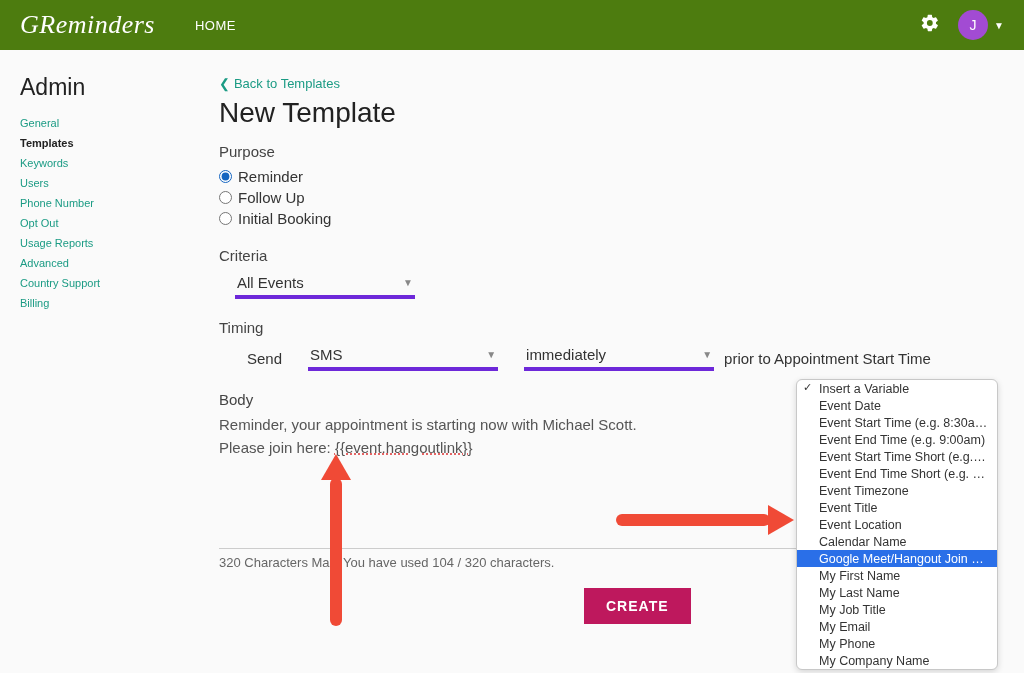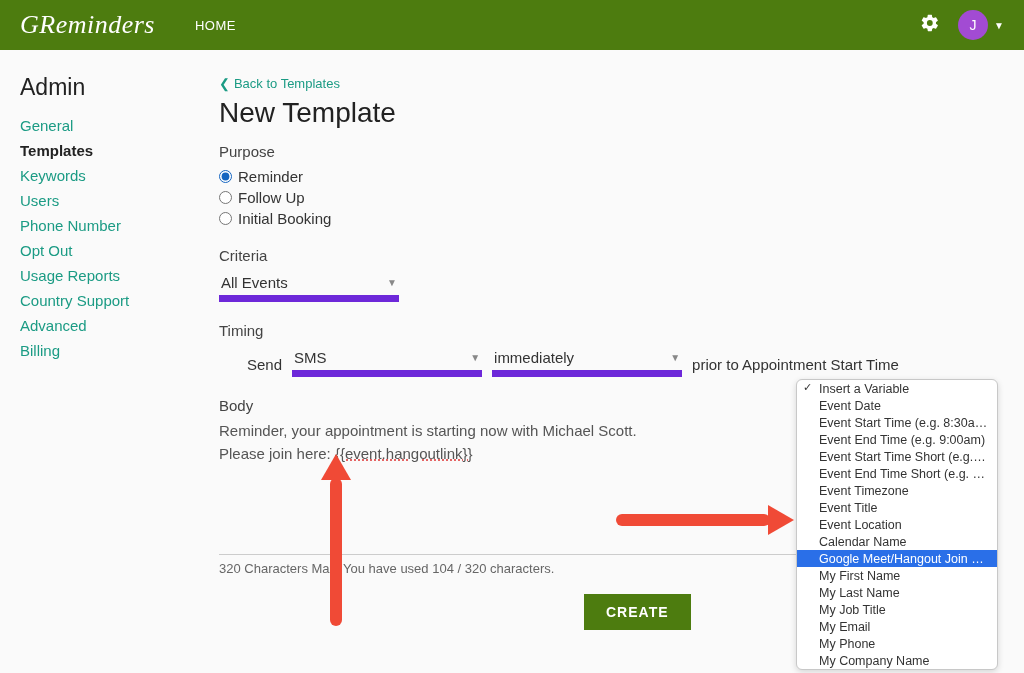--- a/index.html
+++ b/index.html
@@ -11,49 +11,49 @@
 .home-link { color: #fff; font-size: 13px; font-weight: 500; letter-spacing: 0.5px; }
 .header-right { display: flex; align-items: center; gap: 18px; }
 .gear { color: #fff; }
 .avatar-wrap { display: flex; align-items: center; gap: 6px; }
 .avatar { width: 30px; height: 30px; border-radius: 50%; background: #a24bd3; color: #fff; display: flex; align-items: center; justify-content: center; font-size: 14px; font-weight: 500; }
 .caret { color: #fff; font-size: 10px; }
 
 .layout { display: flex; padding: 24px 0 0 20px; gap: 39px; }
 .sidebar { width: 160px; flex-shrink: 0; }
 .sidebar h2 { font-size: 23px; font-weight: 500; color: #222; margin-bottom: 12px; }
-.nav-item { display: block; font-size: 15px; color: #1b9b84; padding: 4px 0; cursor: pointer; }
+.nav-item { display: block; font-size: 11px; color: #1b9b84; padding: 4px 0; cursor: pointer; }
 .nav-item.active { color: #222; font-weight: 700; }
 
 .main { flex: 1; padding-right: 40px; }
 .back-link { color: #1b9b84; font-size: 13px; display: inline-flex; align-items: center; gap: 4px; margin-bottom: 6px; }
 .page-title { font-size: 28px; font-weight: 500; color: #222; margin-bottom: 14px; }
 
 .field-label { font-size: 15px; color: #444; margin-bottom: 6px; }
 .purpose-group { margin-bottom: 18px; }
 .radio-row { display: flex; align-items: center; gap: 6px; font-size: 15px; color: #333; padding: 2px 0; }
 .radio-row input { accent-color: #1565c0; }
 
 .criteria-group { margin-bottom: 20px; }
-.select-underline { display: inline-flex; align-items: center; justify-content: space-between; border-bottom: 7px solid #6d28d9; min-width: 180px; padding: 4px 2px; font-size: 15px; color: #333; cursor: pointer; }
+.select-underline { display: inline-flex; align-items: center; justify-content: space-between; border-bottom: 4px solid #6d28d9; min-width: 180px; padding: 4px 2px; font-size: 15px; color: #333; cursor: pointer; margin-left: 16px; }
 .select-underline .tri { color: #888; font-size: 10px; }
 .select-underline.wide { min-width: 190px; }
 
 .timing-group { margin-bottom: 20px; }
 .timing-row { display: flex; align-items: flex-end; gap: 10px; font-size: 15px; color: #333; }
 .timing-row .txt { padding-bottom: 4px; }
 
 .body-group { margin-top: 20px; }
 .body-text { font-size: 15px; color: #555; line-height: 1.5; margin-top: 4px; }
 .wavy { text-decoration: underline; text-decoration-style: dotted; text-decoration-color: #d33; }
 .body-area { min-height: 120px; }
 .hr { border: none; border-bottom: 1px solid #ccc; margin-top: 14px; }
 .char-count { font-size: 13px; color: #666; margin-top: 6px; }
 
-.create-btn { background: #4d7c0f; color: #fff; border: none; padding: 10px 22px; font-size: 14px; font-weight: 600; letter-spacing: 1px; cursor: pointer; margin-top: 18px; margin-left: 365px; }
+.create-btn { background: #be185d; color: #fff; border: none; padding: 10px 22px; font-size: 14px; font-weight: 600; letter-spacing: 1px; cursor: pointer; margin-top: 18px; margin-left: 365px; }
 
 .dropdown { position: absolute; top: 379px; left: 796px; width: 202px; background: #fff; border: 1px solid #c8c8c8; border-radius: 6px; box-shadow: 0 2px 6px rgba(0,0,0,0.15); font-size: 12.5px; color: #333; overflow: hidden; }
 .dd-item { padding: 1.5px 8px 1.5px 22px; cursor: pointer; white-space: nowrap; overflow: hidden; text-overflow: ellipsis; position: relative; }
 .dd-item.sel { background: #2a6fe8; color: #fff; }
 .dd-item .chk { position: absolute; left: 6px; top: 1px; font-size: 11px; }
 
 .arrow-v { position: absolute; }
 .arrow-v .shaft { width: 12px; background: #f04a36; border-radius: 6px; }
 .arrow-v .head { width: 0; height: 0; border-left: 15px solid transparent; border-right: 15px solid transparent; border-bottom: 26px solid #f04a36; position: absolute; top: -24px; left: -9px; }
 
@@ -86,22 +86,22 @@
   <aside class="sidebar">
     <h2>Admin</h2>
     <nav id="nav">
         <a class="nav-item">General</a>
         <a class="nav-item active">Templates</a>
         <a class="nav-item">Keywords</a>
         <a class="nav-item">Users</a>
         <a class="nav-item">Phone Number</a>
         <a class="nav-item">Opt Out</a>
         <a class="nav-item">Usage Reports</a>
+        <a class="nav-item">Advanced</a>
         <a class="nav-item">Country Support</a>
-        <a class="nav-item">Advanced</a>
         <a class="nav-item">Billing</a>
       </nav>
   </aside>
 
   <main class="main">
     <a class="back-link">
       <span>❮</span>
       <span>Back to Templates</span>
     </a>
     <h1 class="page-title">New Template</h1>

